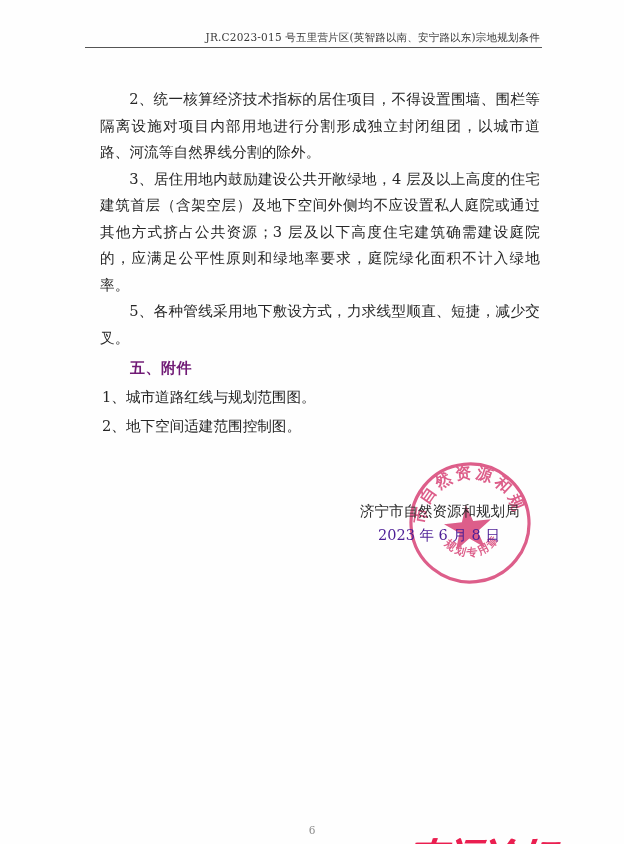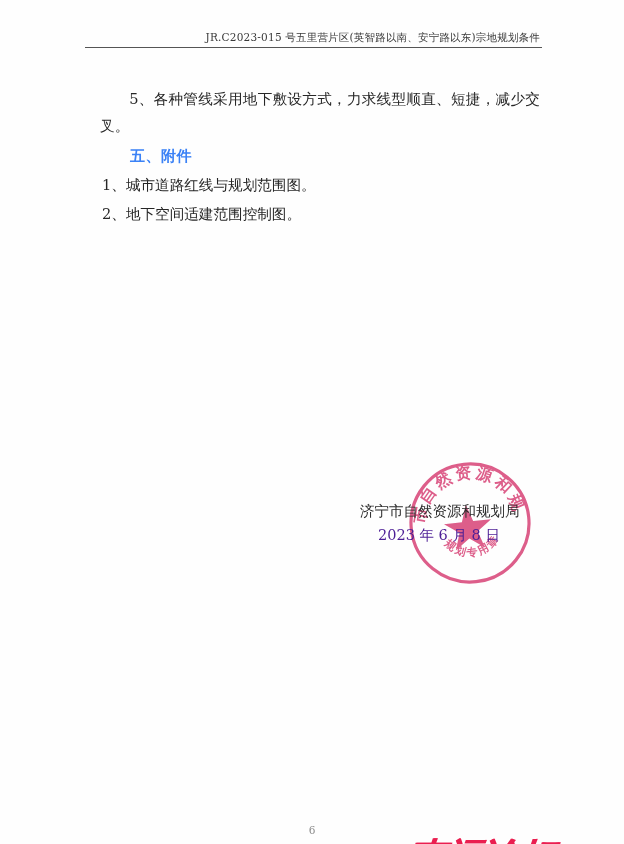--- a/index.html
+++ b/index.html
@@ -59,21 +59,21 @@
     color: #262626;
     letter-spacing: 0.1px;
   }
 
   .section-head {
     font-size: 15px;
     line-height: 27px;
     font-weight: bold;
     text-indent: 2em;
     margin: 4px 0 0 0;
-    color: #3b82f6;
+    color: #701a75;
     letter-spacing: 0.5px;
   }
   .appendix-item {
     font-size: 14.6px;
     line-height: 26.5px;
     text-indent: 0em;
     margin: 2px;
     color: #262626;
   }
 
@@ -161,20 +161,22 @@
 <body>
 
 <div class="page">
 
   <div class="header">
     <span class="header-title">JR.C2023-015 号五里营片区(英智路以南、安宁路以东)宗地规划条件</span>
   </div>
   <div class="header-rule"></div>
 
   <div class="body-area">
+    <p class="para">2、统一核算经济技术指标的居住项目，不得设置围墙、围栏等隔离设施对项目内部用地进行分割形成独立封闭组团，以城市道路、河流等自然界线分割的除外。</p>
+    <p class="para">3、居住用地内鼓励建设公共开敞绿地，4 层及以上高度的住宅建筑首层（含架空层）及地下空间外侧均不应设置私人庭院或通过其他方式挤占公共资源；3 层及以下高度住宅建筑确需建设庭院的，应满足公平性原则和绿地率要求，庭院绿化面积不计入绿地率。</p>
     <p class="para">5、各种管线采用地下敷设方式，力求线型顺直、短捷，减少交叉。</p>
 
     <p class="section-head">五、附件</p>
     <p class="appendix-item">1、城市道路红线与规划范围图。</p>
     <p class="appendix-item">2、地下空间适建范围控制图。</p>
   </div>
 
   <div class="seal">
     <svg width="126" height="126" viewBox="0 0 126 126" xmlns="http://www.w3.org/2000/svg">
       <defs>

